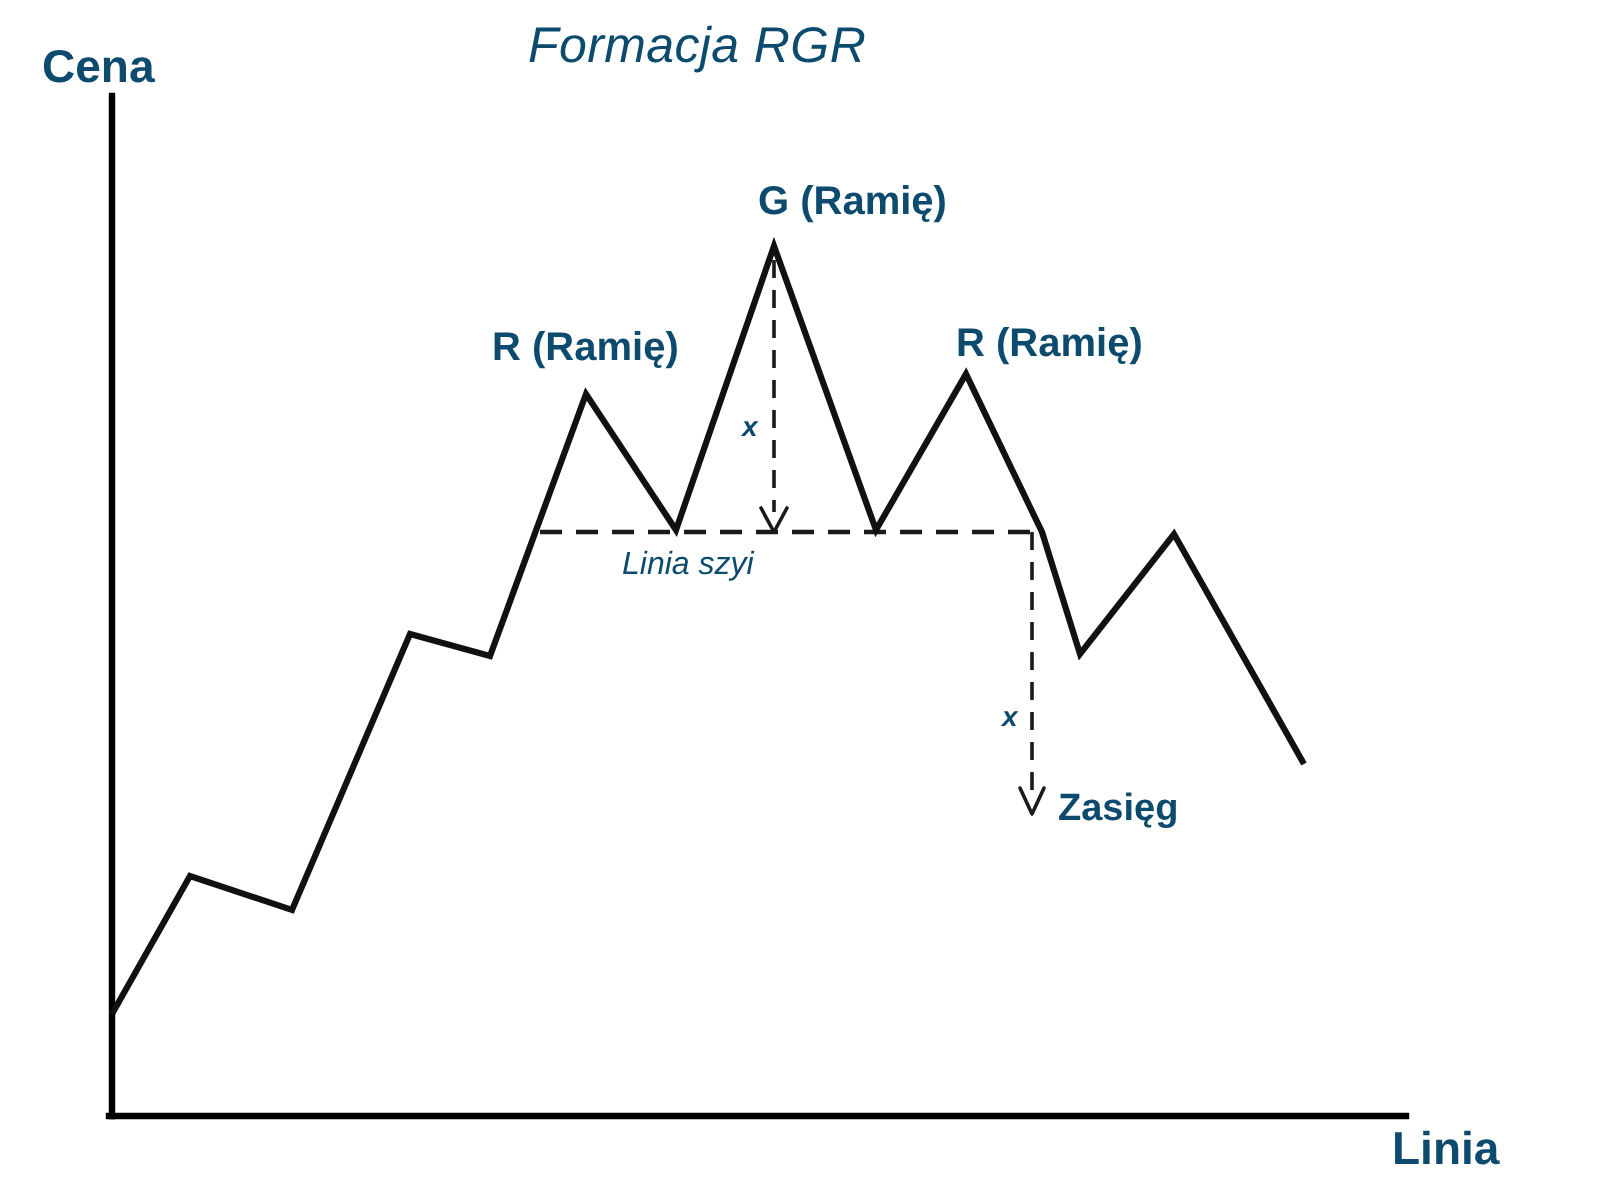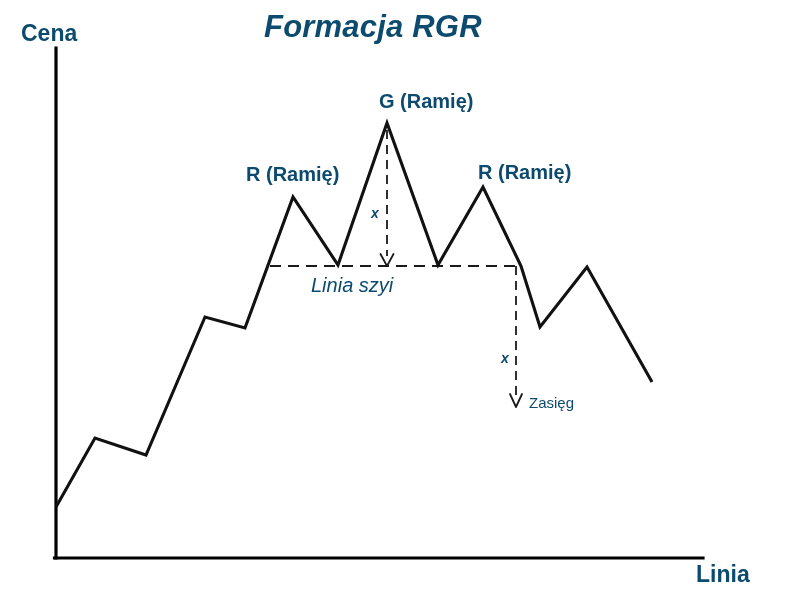--- a/index.html
+++ b/index.html
@@ -28,41 +28,41 @@
     position: absolute;
     white-space: nowrap;
     color: #0c4a6e;
     line-height: 1;
   }
   .lbl-axis {
     font-size: 23px;
     font-weight: bold;
   }
   .lbl-title {
-    font-size: 31px;
-    font-weight: bold;
+    font-size: 25px;
+    font-weight: normal;
     font-style: italic;
     letter-spacing: 0.2px;
   }
   .lbl-peak {
     font-size: 20px;
     font-weight: bold;
   }
   .lbl-neck {
-    font-size: 20px;
+    font-size: 16px;
     font-style: italic;
   }
   .lbl-x {
     font-size: 14px;
     font-weight: bold;
     font-style: italic;
   }
   .lbl-target {
-    font-size: 15px;
-    font-weight: normal;
+    font-size: 19px;
+    font-weight: bold;
   }
 </style>
 </head>
 <body>
 
 <div id="stage">
 
   <svg id="chart-svg" viewBox="0 0 810 598">
 
     <line x1="56" y1="48" x2="56" y2="558" stroke="#000000" stroke-width="3.2" stroke-linecap="square"></line>

